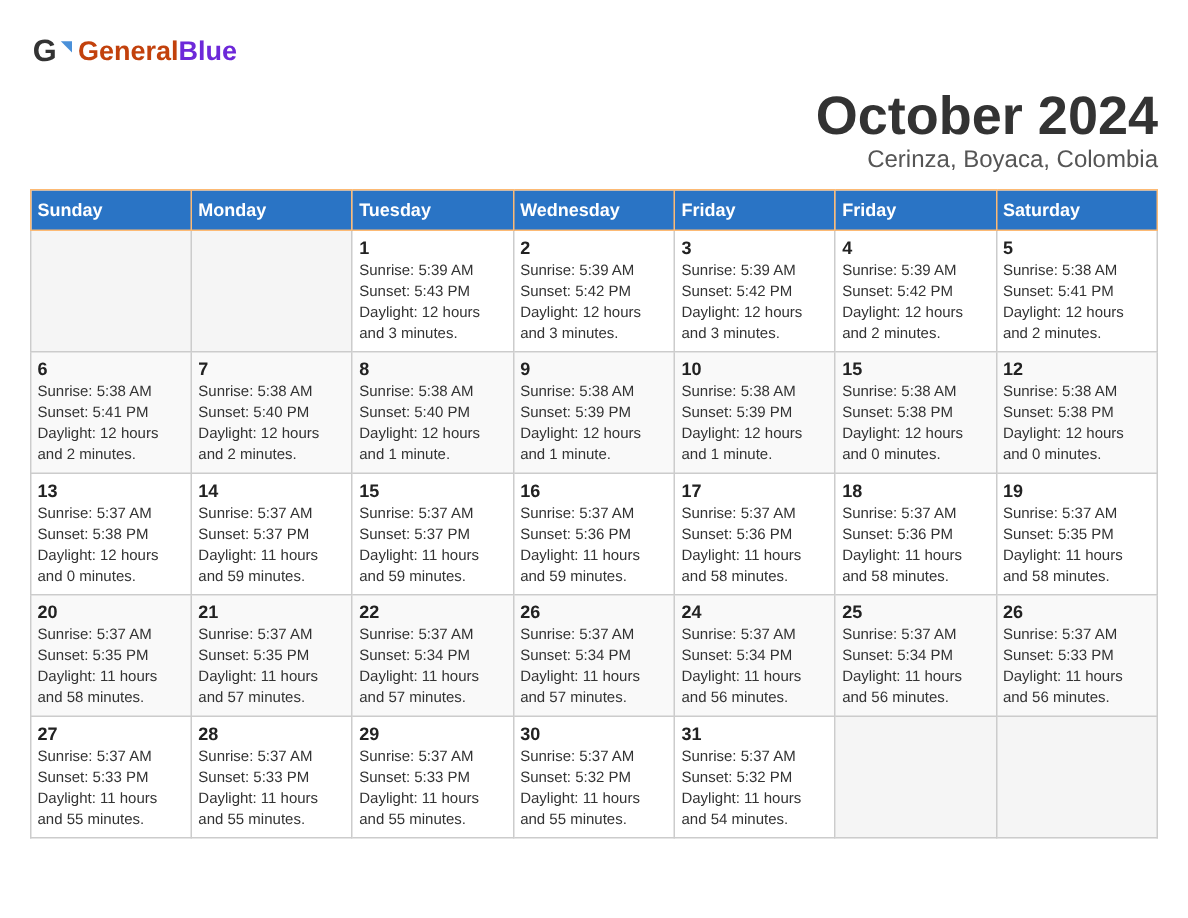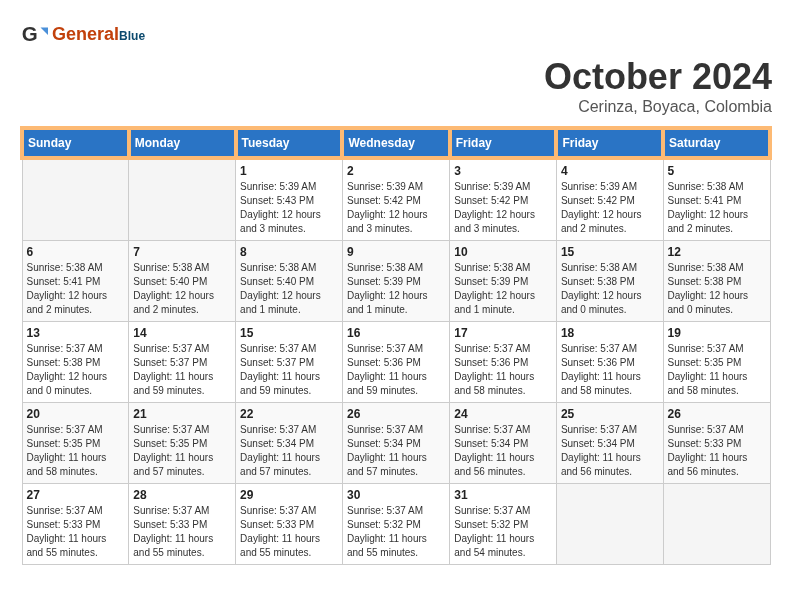--- a/index.html
+++ b/index.html
@@ -20,23 +20,23 @@
       display: flex;
       align-items: center;
       gap: 4px;
     }
     .logo-text-general {
       font-size: 18px;
       font-weight: bold;
       color: #c2410c;
     }
     .logo-text-blue {
-      font-size: 12px;
-      font-weight: bold;
-      color: #0c4a6e;
+      font-size: 18px;
+      font-weight: bold;
+      color: #6d28d9;
     }
     .logo-icon {
       width: 28px;
       height: 28px;
     }
     .title-section {
       text-align: right;
     }
     .main-title {
       font-size: 36px;
@@ -55,21 +55,21 @@
     }
     .calendar thead tr {
       background-color: #2a74c5;
       color: #fff;
     }
     .calendar thead th {
       padding: 6px 4px;
       text-align: left;
       font-weight: bold;
       font-size: 12px;
-      border: 4px solid #fdba74;
+      border: 1px solid #fdba74;
     }
     .calendar tbody td {
       border: 1px solid #ccc;
       vertical-align: top;
       padding: 4px;
       width: 108px;
       min-height: 80px;
       background: #fff;
     }
     .calendar tbody tr:nth-child(even) td {

